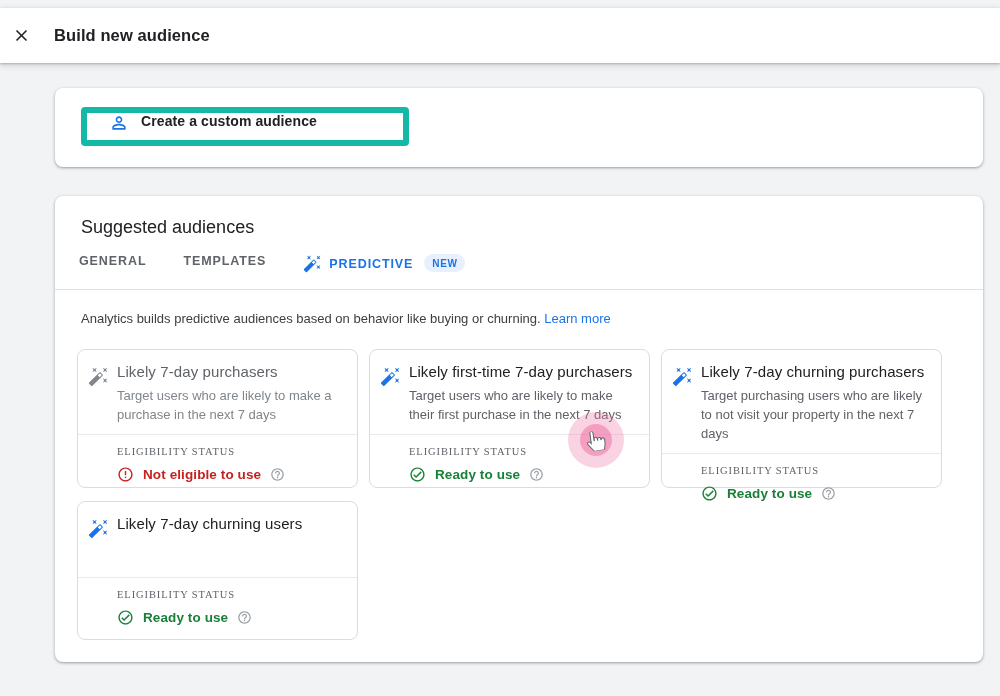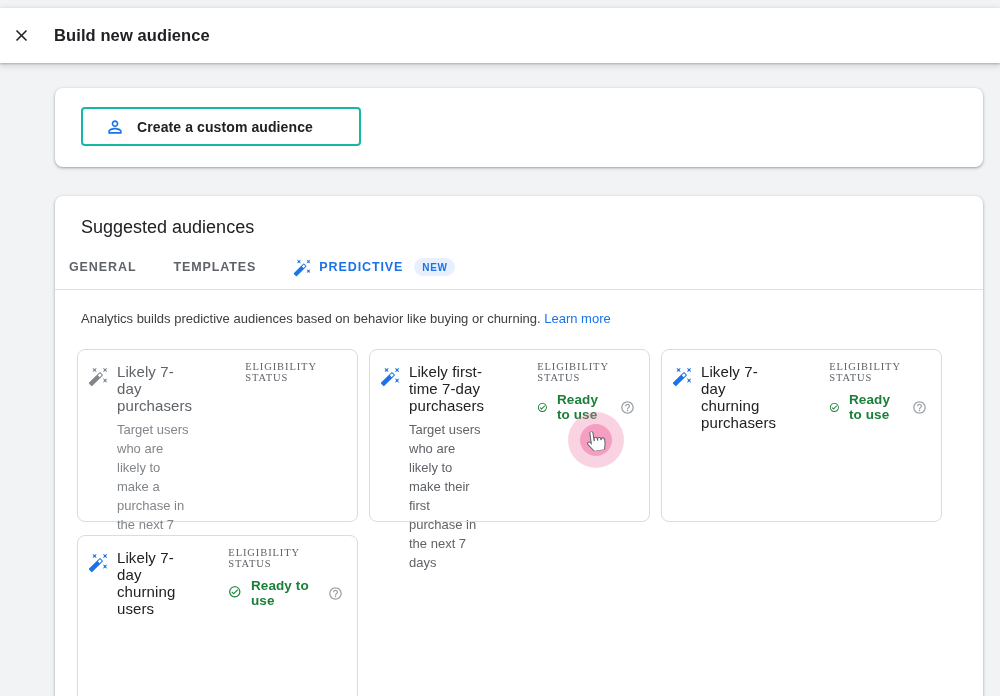--- a/index.html
+++ b/index.html
@@ -28,33 +28,33 @@
 
   
   .content { position: absolute; top: 55px; left: 0; right: 0; bottom: 0; }
   .panel {
     width: 928px; margin-left: 55px; background: #fff; border-radius: 8px;
     box-shadow: 0 1px 2px rgba(60,64,67,.3), 0 1px 3px 1px rgba(60,64,67,.15);
   }
   .panel-scratch { margin-top: 33px; padding: 19px 26px 21px 26px; }
   .panel-scratch h2 { font-size: 16px; font-weight: 400; color: #202124; margin-bottom: 18px; }
   .custom-audience-btn {
-    display: flex; align-items: center; width: 280px; height: 39px;
-    background: #fff; border: 2px solid #14b8a6; border-radius: 4px;
+    display: flex; align-items: flex-start; width: 328px; height: 39px;
+    background: #fff; border: 6px solid #14b8a6; border-radius: 4px;
     padding: 0 16px; cursor: pointer; font-family: inherit;
   }
   .custom-audience-btn svg { width: 20px; height: 20px; fill: #1a73e8; margin: 0 12px 0 6px; }
   .custom-audience-btn span { font-size: 14px; font-weight: 600; color: #202124; letter-spacing: .1px; }
 
   .panel-suggested { margin-top: 29px; padding-top: 21px; min-height: 452px; }
   .sug-head { padding: 0 26px; }
   .sug-head h2 { font-size: 18px; font-weight: 400; }
   .sug-sub { font-size: 12px; color: #80868b; }
 
-  .tabs { display: flex; align-items: center; padding: 0 14px; margin-top: 16px; height: 26px; }
+  .tabs { display: flex; align-items: flex-start; padding: 0 24px; margin-top: 16px; height: 26px; }
   .tab {
     display: flex; align-items: center; border: none; background: transparent; cursor: pointer;
     font-family: inherit; font-size: 12.5px; font-weight: 700; letter-spacing: .9px;
     color: #5f6368; padding: 0; margin-right: 37px;
   }
   .tab.active { color: #1a73e8; }
   .tab .tab-wand { width: 19px; height: 19px; fill: #1a73e8; margin-right: 7px; }
   .new-badge {
     background: #e8f0fe; color: #1a73e8; font-size: 10px; font-weight: 700;
     letter-spacing: .6px; padding: 4px 8px 3px 8px; border-radius: 10px; margin-left: -26px;
@@ -63,21 +63,21 @@
 
   .sug-desc { padding: 21px 26px 15px 26px; font-size: 13px; color: #3c4043; }
   .learn-more { color: #1a73e8; text-decoration: none; cursor: pointer; }
 
   .aud-grid {
     padding: 8px 22px 22px 22px;
     display: grid; grid-template-columns: repeat(3, 281px); gap: 13px 11px;
   }
   .aud-card {
     border: 1px solid #dadce0; border-radius: 8px; background: #fff;
-    height: 173px; display: flex; flex-direction: row; cursor: pointer;
+    height: 139px; display: flex; flex-direction: column; cursor: pointer;
   }
   .aud-top { flex: 1; padding: 13px 14px 10px 10px; display: flex; }
   .aud-icon { width: 24px; height: 24px; flex: 0 0 24px; margin: 3px 5px 0 0; }
   .aud-icon svg { width: 21px; height: 21px; fill: #1a73e8; }
   .aud-card.disabled .aud-icon svg { fill: #80868b; }
   .aud-title { font-size: 15px; color: #202124; margin-bottom: 6px; letter-spacing: .1px; }
   .aud-card.disabled .aud-title { color: #5f6368; }
   .aud-desc { font-size: 13px; color: #5f6368; line-height: 19px; }
   .aud-card.disabled .aud-desc { color: #80868b; }
   .aud-divider { border-top: 1px solid #e8eaed; }
@@ -170,20 +170,33 @@
               </svg>
           </span>
           <div>
             <div class="aud-title">Likely 7-day purchasers</div>
             <div class="aud-desc">Target users who are likely to make a purchase in the next 7 days</div>
           </div>
         </div>
         <div class="aud-divider"></div>
         <div class="aud-bottom status-error">
           <div class="elig-label">ELIGIBILITY STATUS</div>
+          <div class="status-row">
+            <span class="status-icon">
+              <svg viewBox="0 0 24 24">
+                  <path d="M11 15h2v2h-2zm0-8h2v6h-2zm.99-5C6.47 2 2 6.48 2 12s4.47 10 9.99 10C17.52 22 22 17.52 22 12S17.52 2 11.99 2zM12 20c-4.42 0-8-3.58-8-8s3.58-8 8-8 8 3.58 8 8-3.58 8-8 8z"></path>
+                </svg>
+            </span>
+            <span class="status-text">Not eligible to use</span>
+            <span class="help-icon">
+              <svg viewBox="0 0 24 24">
+                  <path d="M11 18h2v-2h-2v2zm1-16C6.48 2 2 6.48 2 12s4.48 10 10 10 10-4.48 10-10S17.52 2 12 2zm0 18c-4.41 0-8-3.59-8-8s3.59-8 8-8 8 3.59 8 8-3.59 8-8 8zm0-14c-2.21 0-4 1.79-4 4h2c0-1.1.9-2 2-2s2 .9 2 2c0 2-3 1.75-3 5h2c0-2.25 3-2.5 3-5 0-2.21-1.79-4-4-4z"></path>
+                </svg>
+            </span>
+          </div>
         </div>
       </div>
 
       <div class="aud-card">
         <div class="aud-top">
           <span class="aud-icon">
             <svg viewBox="0 0 24 24">
                 <path d="M7.5 5.6 10 7 8.6 4.5 10 2 7.5 3.4 5 2l1.4 2.5L5 7zm12 9.8L17 14l1.4 2.5L17 19l2.5-1.4L22 19l-1.4-2.5L22 14zM22 2l-2.5 1.4L17 2l1.4 2.5L17 7l2.5-1.4L22 7l-1.4-2.5zm-7.63 5.29a.9959.9959 0 0 0-1.41 0L1.29 18.96c-.39.39-.39 1.02 0 1.41l2.34 2.34c.39.39 1.02.39 1.41 0L16.7 11.05c.39-.39.39-1.02 0-1.41l-2.33-2.35zm-1.03 5.49-2.12-2.12 2.44-2.44 2.12 2.12-2.44 2.44z"></path>
               </svg>
           </span>
@@ -213,20 +226,21 @@
 
       <div class="aud-card">
         <div class="aud-top">
           <span class="aud-icon">
             <svg viewBox="0 0 24 24">
                 <path d="M7.5 5.6 10 7 8.6 4.5 10 2 7.5 3.4 5 2l1.4 2.5L5 7zm12 9.8L17 14l1.4 2.5L17 19l2.5-1.4L22 19l-1.4-2.5L22 14zM22 2l-2.5 1.4L17 2l1.4 2.5L17 7l2.5-1.4L22 7l-1.4-2.5zm-7.63 5.29a.9959.9959 0 0 0-1.41 0L1.29 18.96c-.39.39-.39 1.02 0 1.41l2.34 2.34c.39.39 1.02.39 1.41 0L16.7 11.05c.39-.39.39-1.02 0-1.41l-2.33-2.35zm-1.03 5.49-2.12-2.12 2.44-2.44 2.12 2.12-2.44 2.44z"></path>
               </svg>
           </span>
           <div>
             <div class="aud-title">Likely 7-day churning purchasers</div>
+            <div class="aud-desc">Target purchasing users who are likely to not visit your property in the next 7 days</div>
           </div>
         </div>
         <div class="aud-divider"></div>
         <div class="aud-bottom status-ok">
           <div class="elig-label">ELIGIBILITY STATUS</div>
           <div class="status-row">
             <span class="status-icon">
               <svg viewBox="0 0 24 24">
                   <path d="M16.59 7.58 10 14.17l-2.59-2.58L6 13l4 4 8-8zM12 2C6.48 2 2 6.48 2 12s4.48 10 10 10 10-4.48 10-10S17.52 2 12 2zm0 18c-4.41 0-8-3.59-8-8s3.59-8 8-8 8 3.59 8 8-3.59 8-8 8z"></path>
                 </svg>

